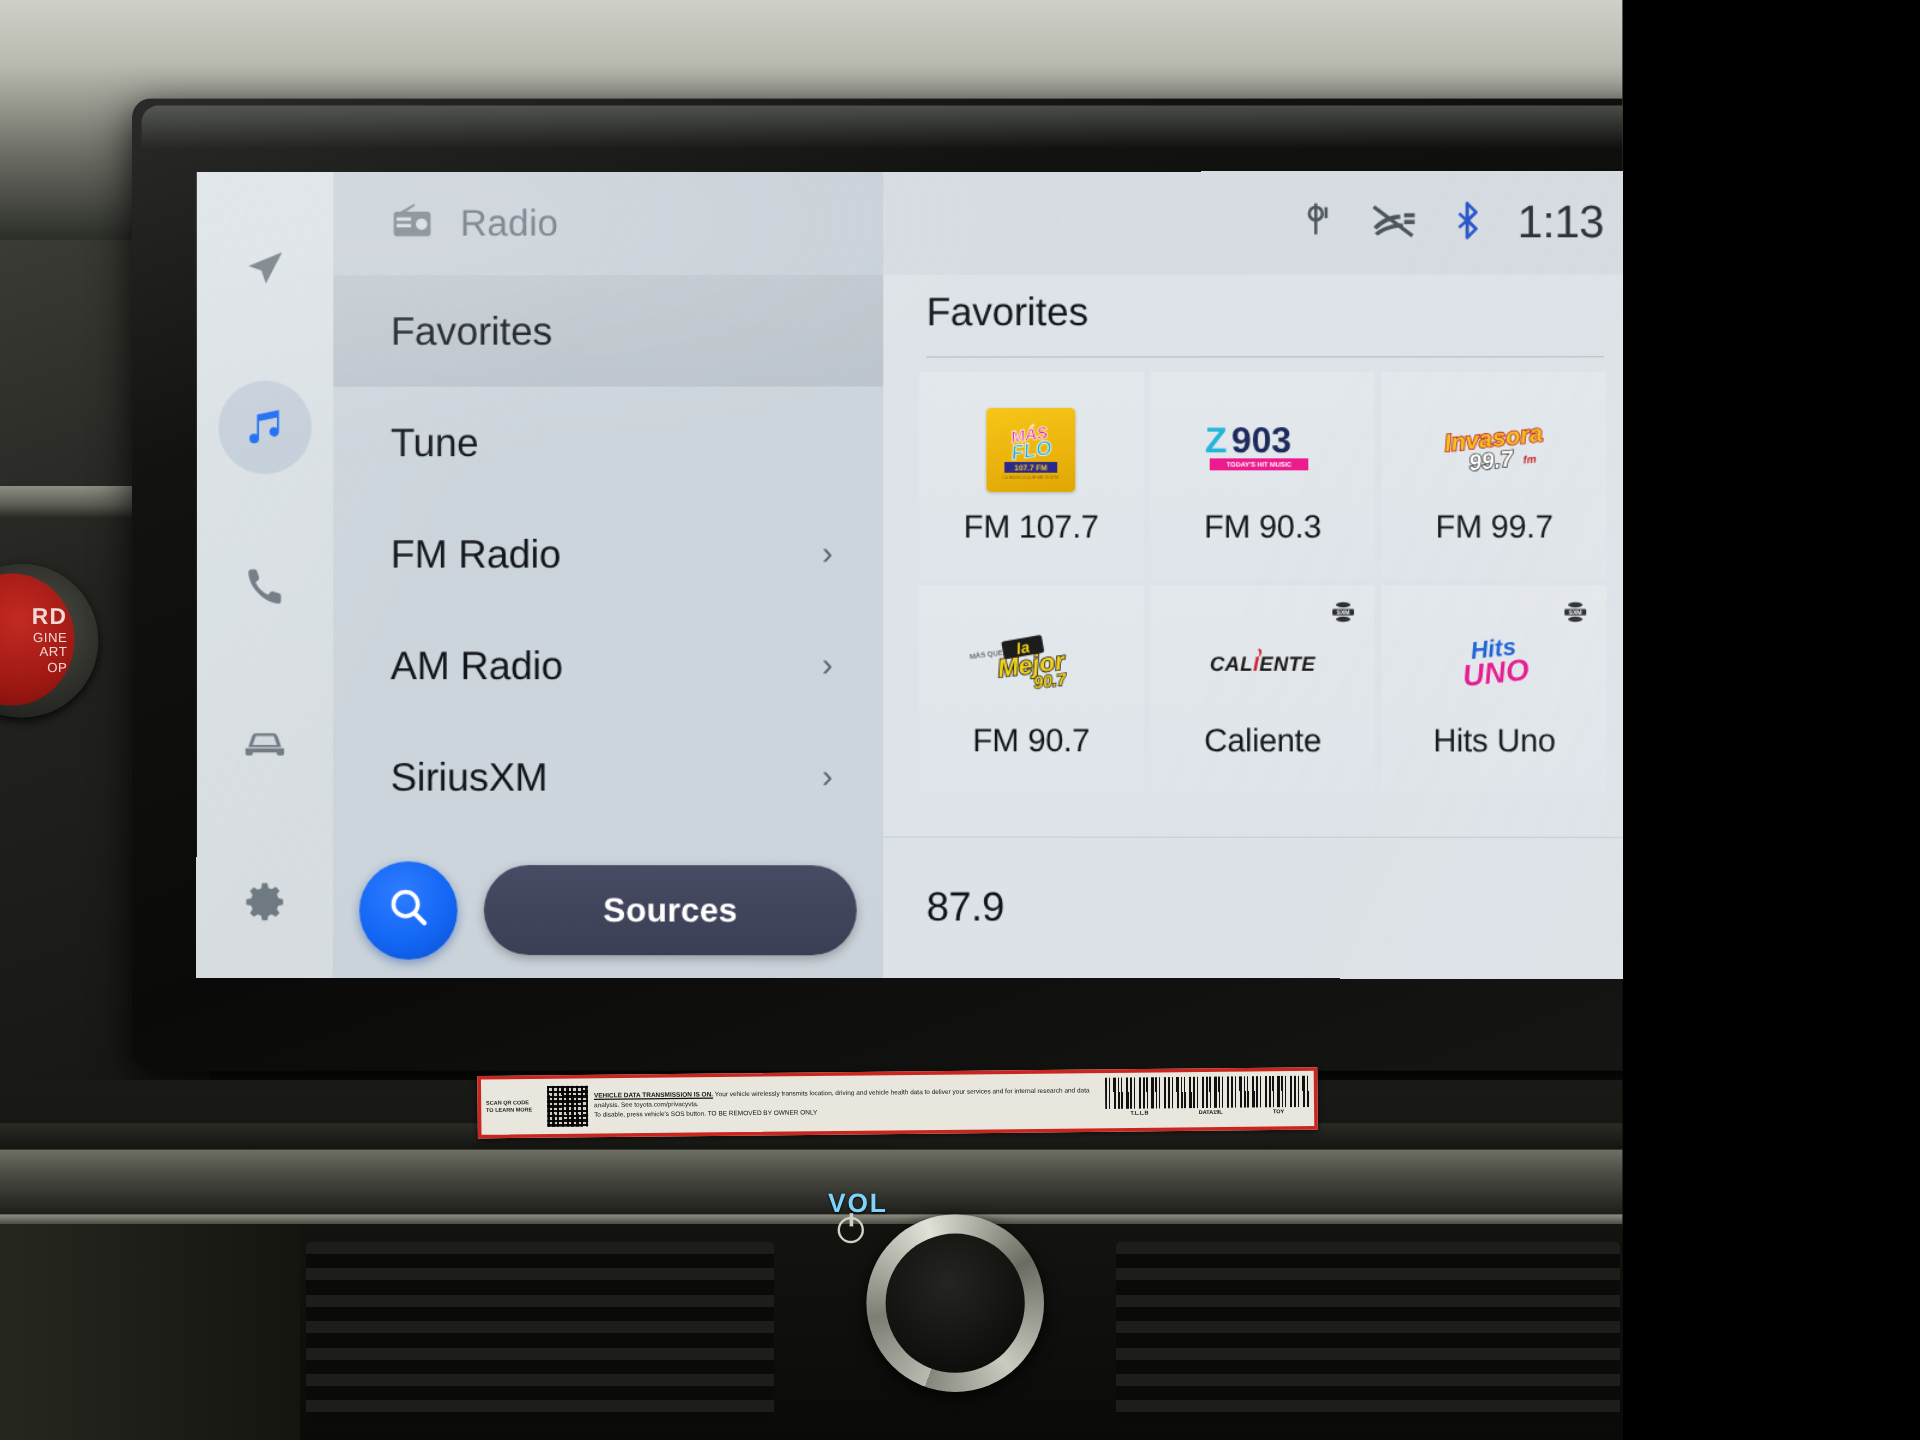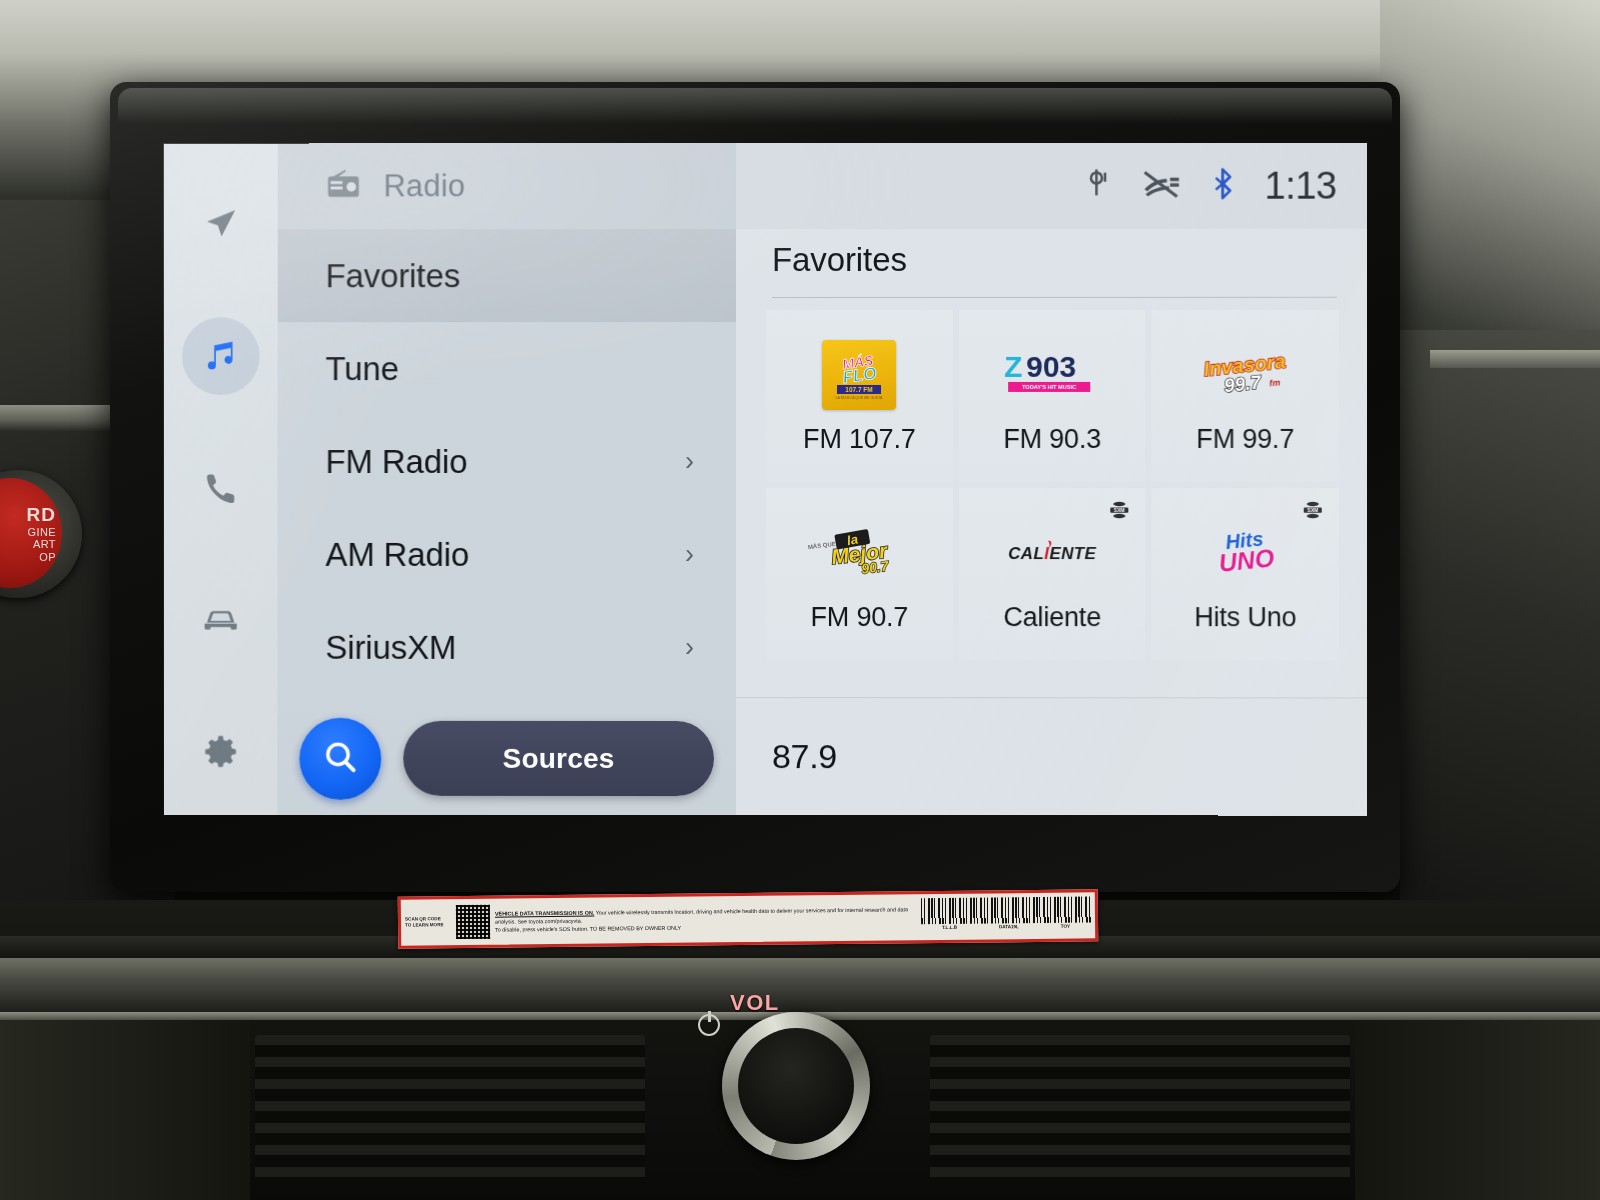--- a/index.html
+++ b/index.html
@@ -9,21 +9,21 @@
   }
   body {
     width: 1600px;
     height: 1200px;
     overflow: hidden;
     font-family: "Liberation Sans", sans-serif;
   }
 
   #scene {
     position: relative;
-    width: 1600px;
+    width: 1352px;
     height: 1200px;
     background: #0d0e0c;
     overflow: hidden;
   }
 
   
   .dash-upper {
     position: absolute;
     left: 0; top: 0;
     width: 1600px; height: 240px;
@@ -131,23 +131,22 @@
     background: linear-gradient(90deg, #26271f 0%, #14150f 100%);
   }
   .console-side-r {
     position: absolute; left: 1355px; top: 1020px; width: 245px; height: 180px;
     background: linear-gradient(270deg, #26271f 0%, #14150f 100%);
   }
 
   
   .vol-label {
     position: absolute; left: 690px; top: 990px;
-    color: #fca5a5; font-size: 22px; font-weight: bold; letter-spacing: 1.5px;
+    color: #7dd3fc; font-size: 22px; font-weight: bold; letter-spacing: 1.5px;
     text-shadow: 0 1px 2px #000;
-    margin-left: 40px;
   }
   .vol-power {
     position: absolute; left: 698px; top: 1014px;
     width: 22px; height: 22px;
     border: 2.5px solid #cfd1c7; border-radius: 50%;
     box-sizing: border-box;
   }
   .vol-power::after {
     content: "";
     position: absolute; left: 8px; top: -5px;

